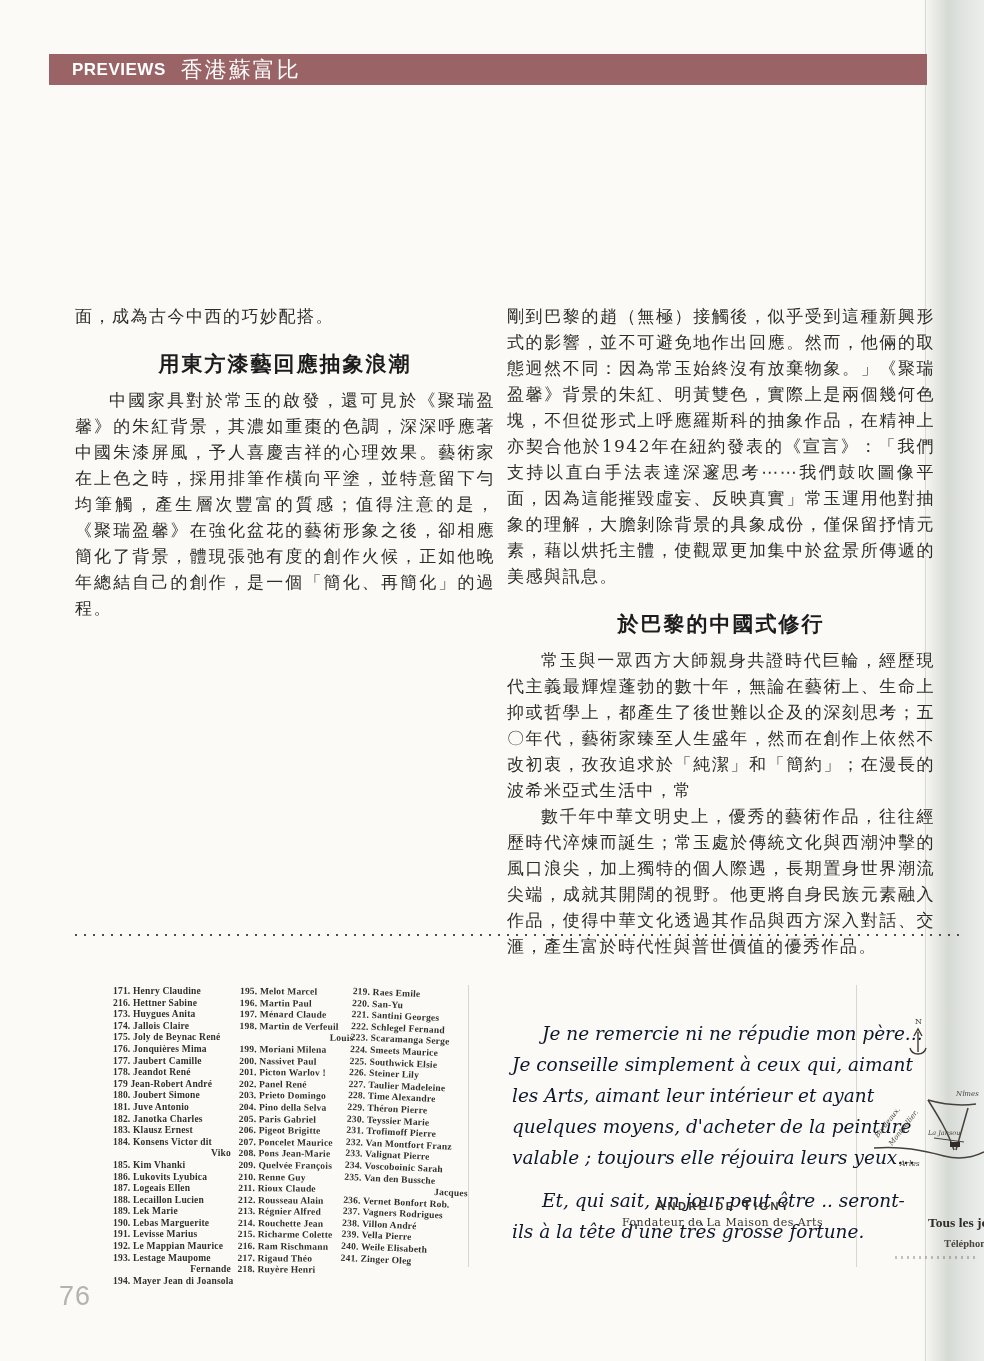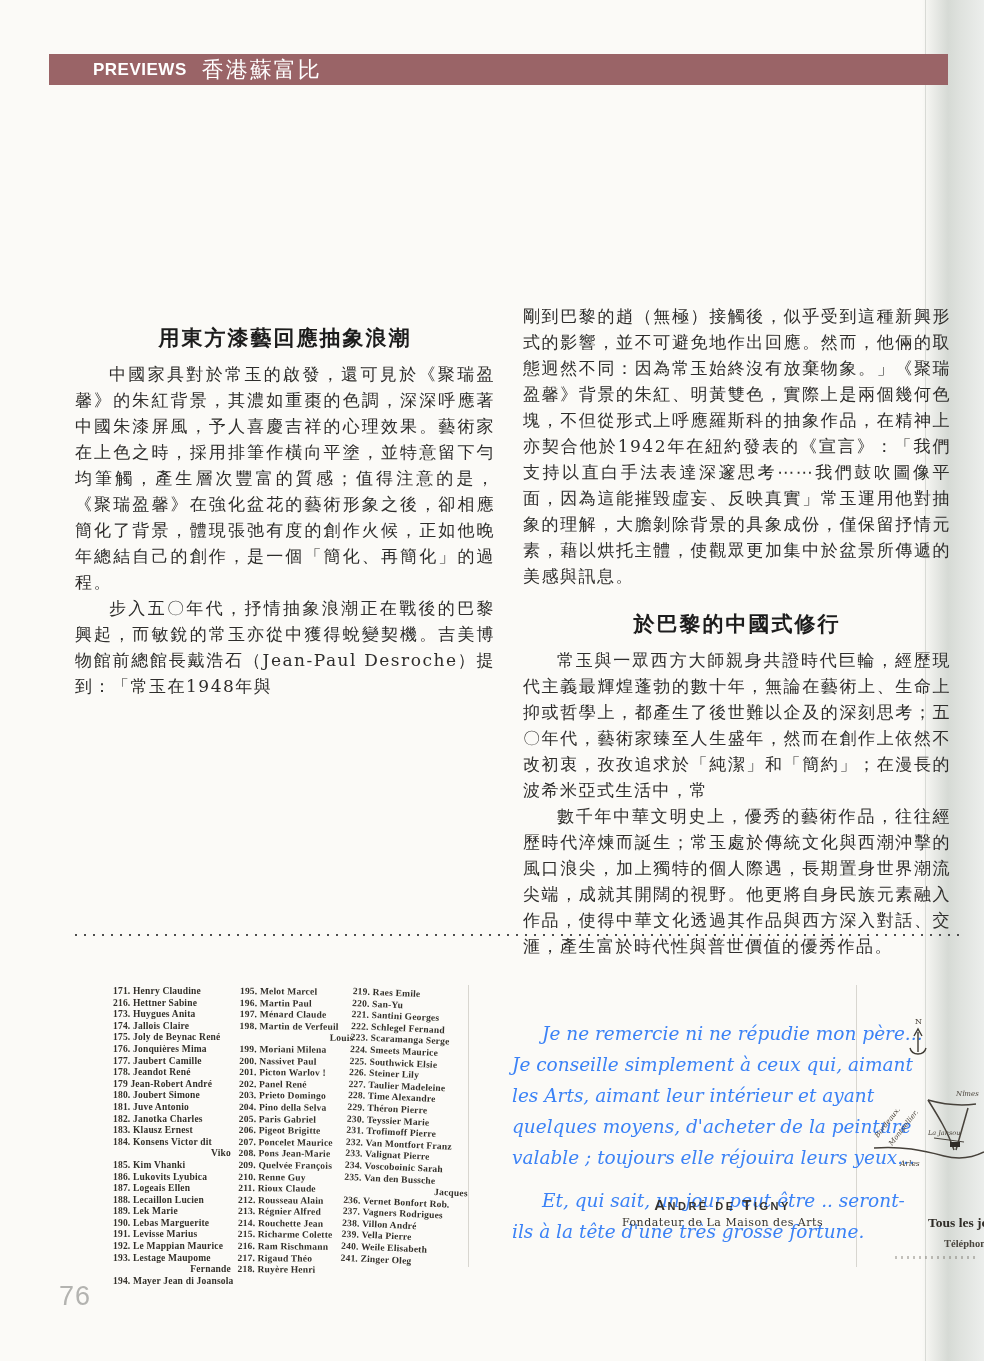--- a/index.html
+++ b/index.html
@@ -29,21 +29,21 @@
     font-family:"DejaVu Serif",serif;
   }
 
   
   .col{
     position:absolute;top:303px;color:#2e2d2b;
     font-size:17px;line-height:26px;text-align:justify;
     letter-spacing:1.5px;
   }
   .col-left{left:75px;width:420px;}
-  .col-right{left:507px;width:428px;margin-left:16px;}
+  .col-right{left:507px;width:428px;}
   .col p{margin:0;text-indent:2em;}
   .col p.noind{text-indent:0;}
   .col h2{
     font-size:21px;line-height:30px;margin:20px 0 8px 0;
     font-weight:bold;color:#1c1c1c;letter-spacing:2px;text-align:center;
   }
 
   
   .dotted-sep{
     position:absolute;left:75px;top:934px;width:886px;height:2px;
@@ -62,21 +62,21 @@
   #roster2{left:240px;width:118px;transform:rotate(.5deg);transform-origin:top left;}
   #roster3{left:353px;width:128px;transform:rotate(2.6deg);transform-origin:top left;}
 
   .fold-line{position:absolute;top:985px;height:282px;width:1px;background:rgba(90,85,75,.22);}
   #fold1{left:468px;}
   #fold2{left:856px;}
 
   
   .quote{
     position:absolute;left:512px;top:1018px;width:378px;
-    font-style:italic;font-size:18.5px;line-height:31px;color:#3b82f6;
+    font-style:italic;font-size:18.5px;line-height:31px;color:#0f172a;
     font-family:"DejaVu Serif",serif;
   }
   .quote .line{white-space:nowrap;}
   .quote .indent{text-indent:30px;}
   .quote .stanza2{margin-top:12px;}
   .signature{
     position:absolute;left:550px;top:1196px;width:345px;text-align:center;color:#36332d;
   }
   .signature .name{
     font-family:"Liberation Sans",sans-serif;font-variant:small-caps;
@@ -107,29 +107,29 @@
     position:absolute;left:59px;top:1281px;
     font-family:"Liberation Sans",sans-serif;font-size:27px;color:#b3b3b0;letter-spacing:1px;
   }
 </style>
 </head>
 <body>
 
 <div class="edge-band"></div>
 <div class="edge-line"></div>
 
-<div class="header-bar" id="headerBar" style="background: rgb(154, 100, 103); padding-left: 21px;">
+<div class="header-bar" id="headerBar" style="background: rgb(154, 100, 103);">
   <span class="en">PREVIEWS</span>
   <span class="zh">香港蘇富比</span>
 </div>
 
 <div class="col col-left">
+  <p class="noind">面，成為古今中西的巧妙配搭。</p>
   <h2>用東方漆藝回應抽象浪潮</h2>
   <p>中國家具對於常玉的啟發，還可見於《聚瑞盈馨》的朱紅背景，其濃如重棗的色調，深深呼應著中國朱漆屏風，予人喜慶吉祥的心理效果。藝術家在上色之時，採用排筆作橫向平塗，並特意留下勻均筆觸，產生層次豐富的質感；值得注意的是，《聚瑞盈馨》在強化盆花的藝術形象之後，卻相應簡化了背景，體現張弛有度的創作火候，正如他晚年總結自己的創作，是一個「簡化、再簡化」的過程。</p>
-  <p>步入五〇年代，抒情抽象浪潮正在戰後的巴黎興起，而敏銳的常玉亦從中獲得蛻變契機。吉美博物館前總館長戴浩石（Jean-Paul Desroche）提到：「常玉在1948年與</p>
 </div>
 
 <div class="col col-right">
   <p class="noind">剛到巴黎的趙（無極）接觸後，似乎受到這種新興形式的影響，並不可避免地作出回應。然而，他倆的取態迥然不同：因為常玉始終沒有放棄物象。」《聚瑞盈馨》背景的朱紅、明黃雙色，實際上是兩個幾何色塊，不但從形式上呼應羅斯科的抽象作品，在精神上亦契合他於1942年在紐約發表的《宣言》：「我們支持以直白手法表達深邃思考⋯⋯我們鼓吹圖像平面，因為這能摧毀虛妄、反映真實」常玉運用他對抽象的理解，大膽剝除背景的具象成份，僅保留抒情元素，藉以烘托主體，使觀眾更加集中於盆景所傳遞的美感與訊息。</p>
   <h2>於巴黎的中國式修行</h2>
   <p>常玉與一眾西方大師親身共證時代巨輪，經歷現代主義最輝煌蓬勃的數十年，無論在藝術上、生命上抑或哲學上，都產生了後世難以企及的深刻思考；五〇年代，藝術家臻至人生盛年，然而在創作上依然不改初衷，孜孜追求於「純潔」和「簡約」；在漫長的波希米亞式生活中，常</p>
   <p>數千年中華文明史上，優秀的藝術作品，往往經歷時代淬煉而誕生；常玉處於傳統文化與西潮沖擊的風口浪尖，加上獨特的個人際遇，長期置身世界潮流尖端，成就其開闊的視野。他更將自身民族元素融入作品，使得中華文化透過其作品與西方深入對話、交滙，產生富於時代性與普世價值的優秀作品。</p>
 </div>
 
 <div class="dotted-sep"></div>

